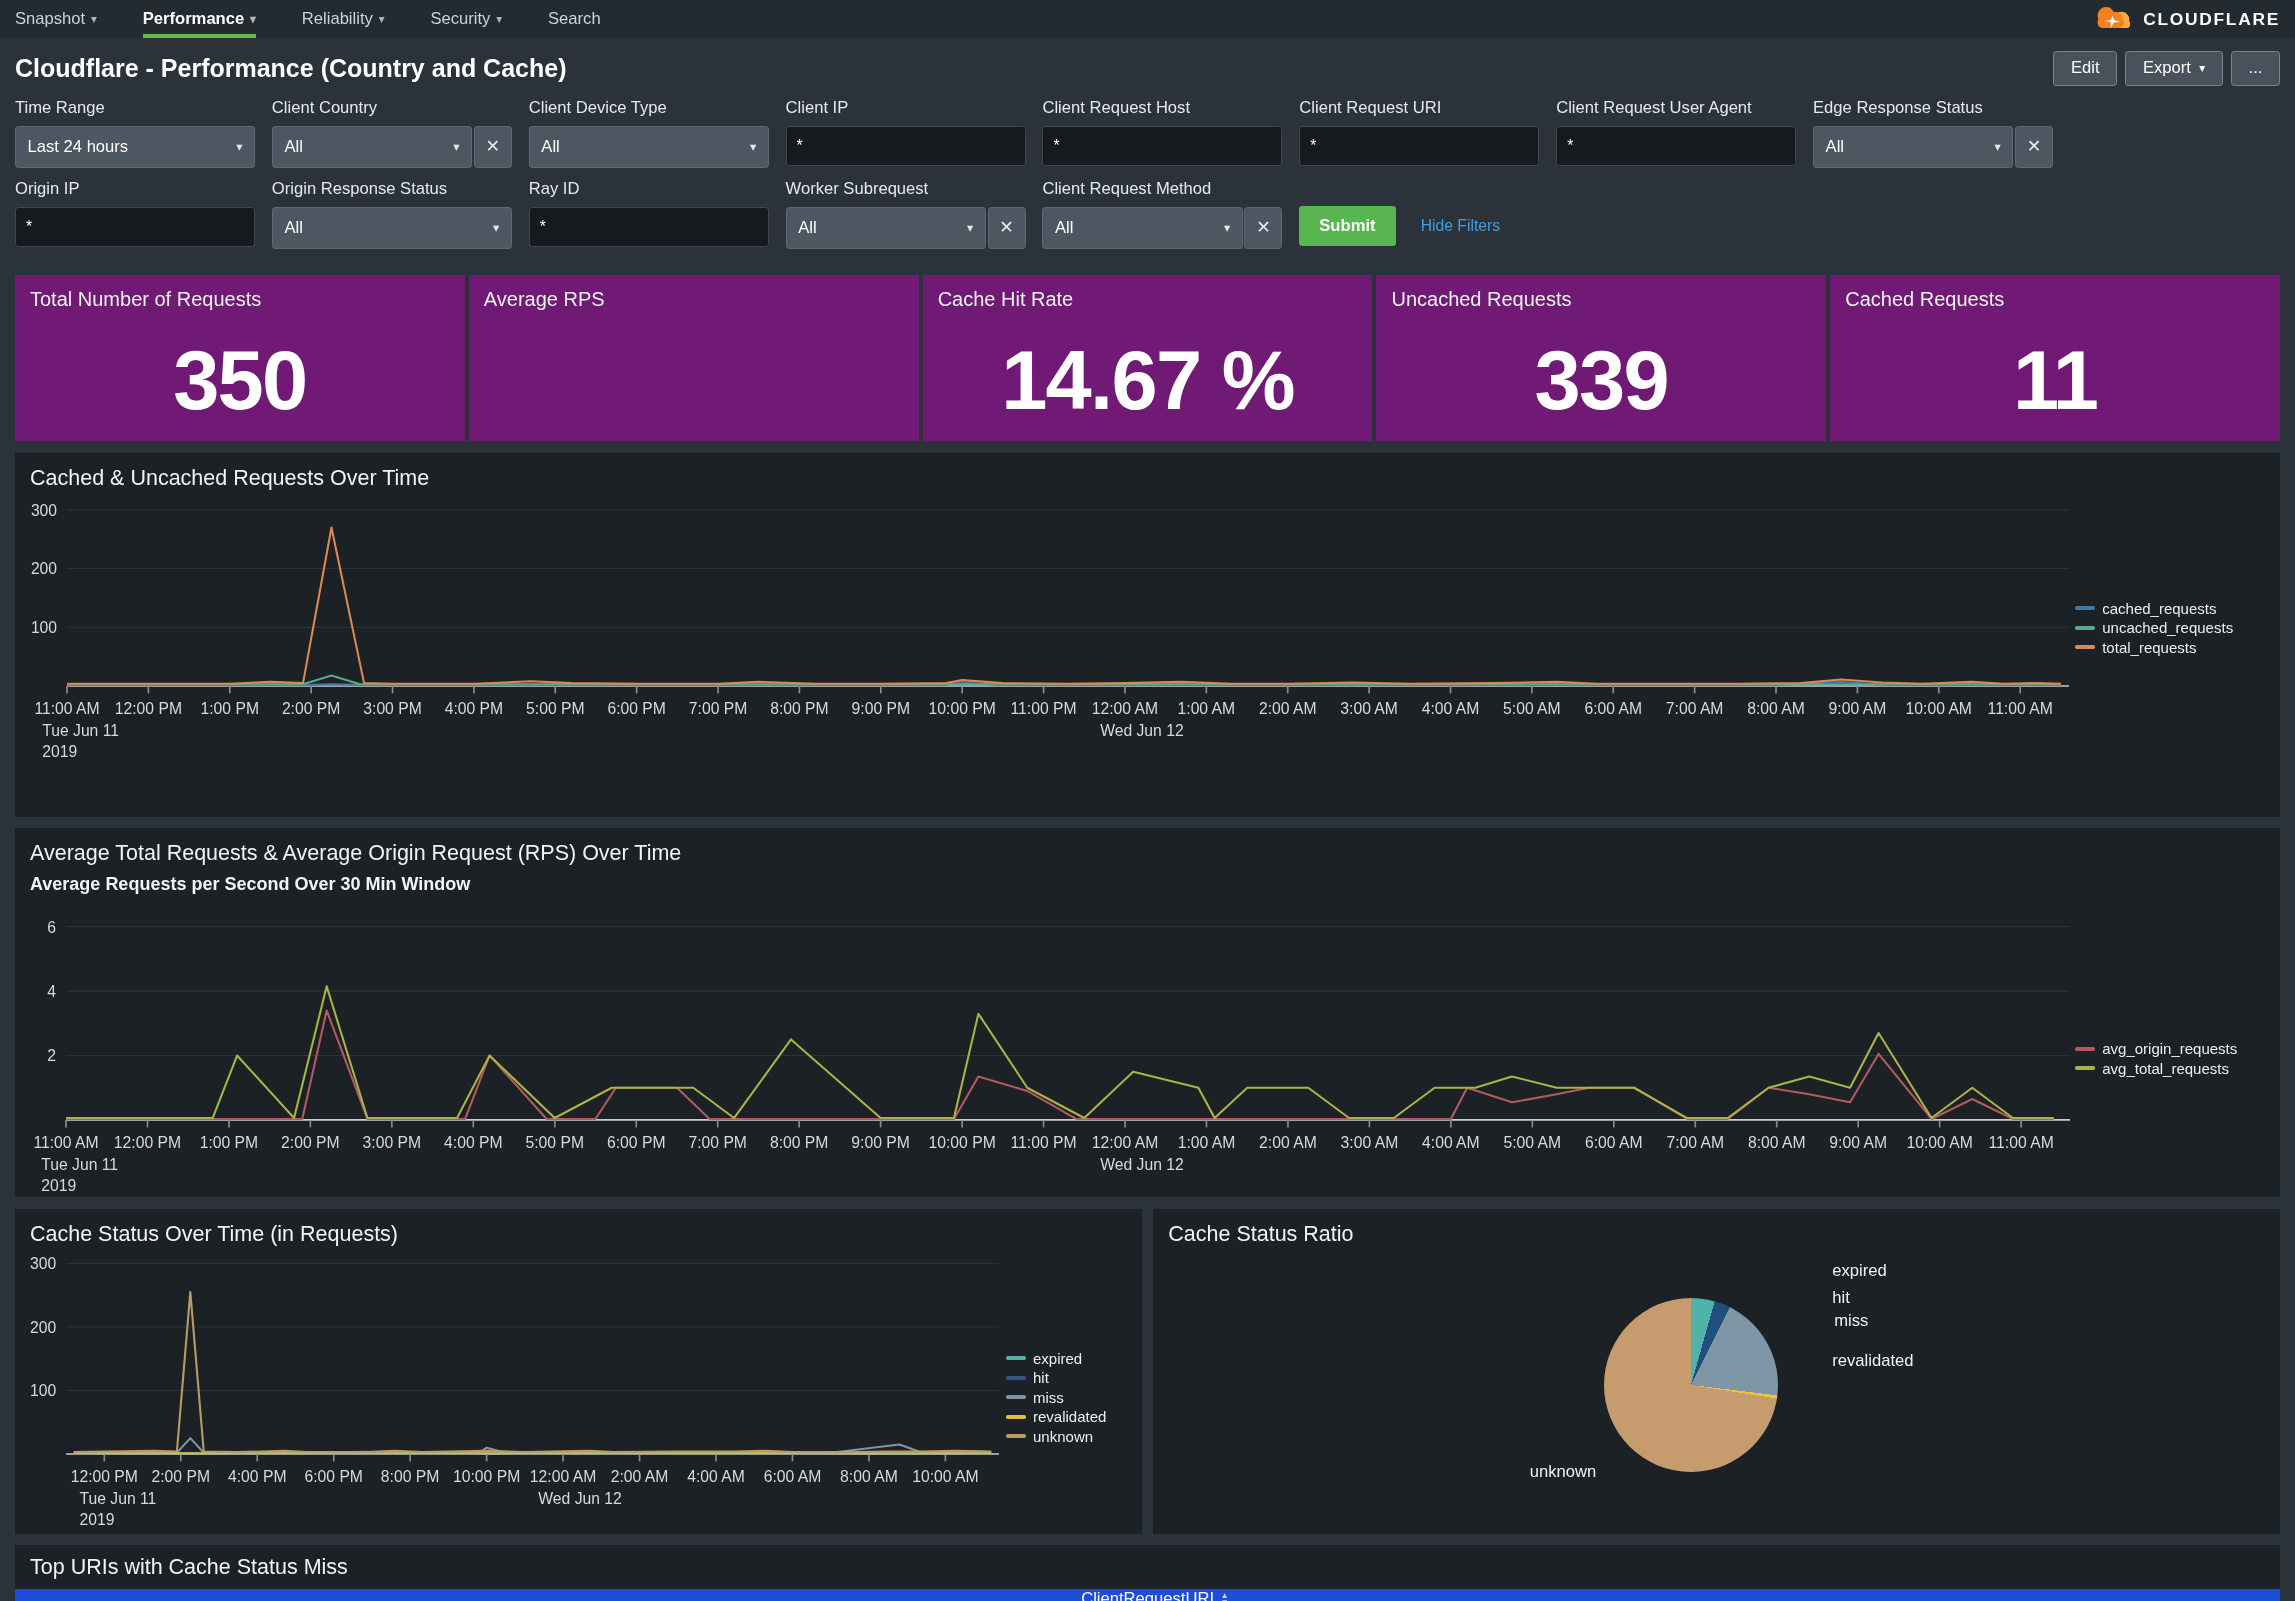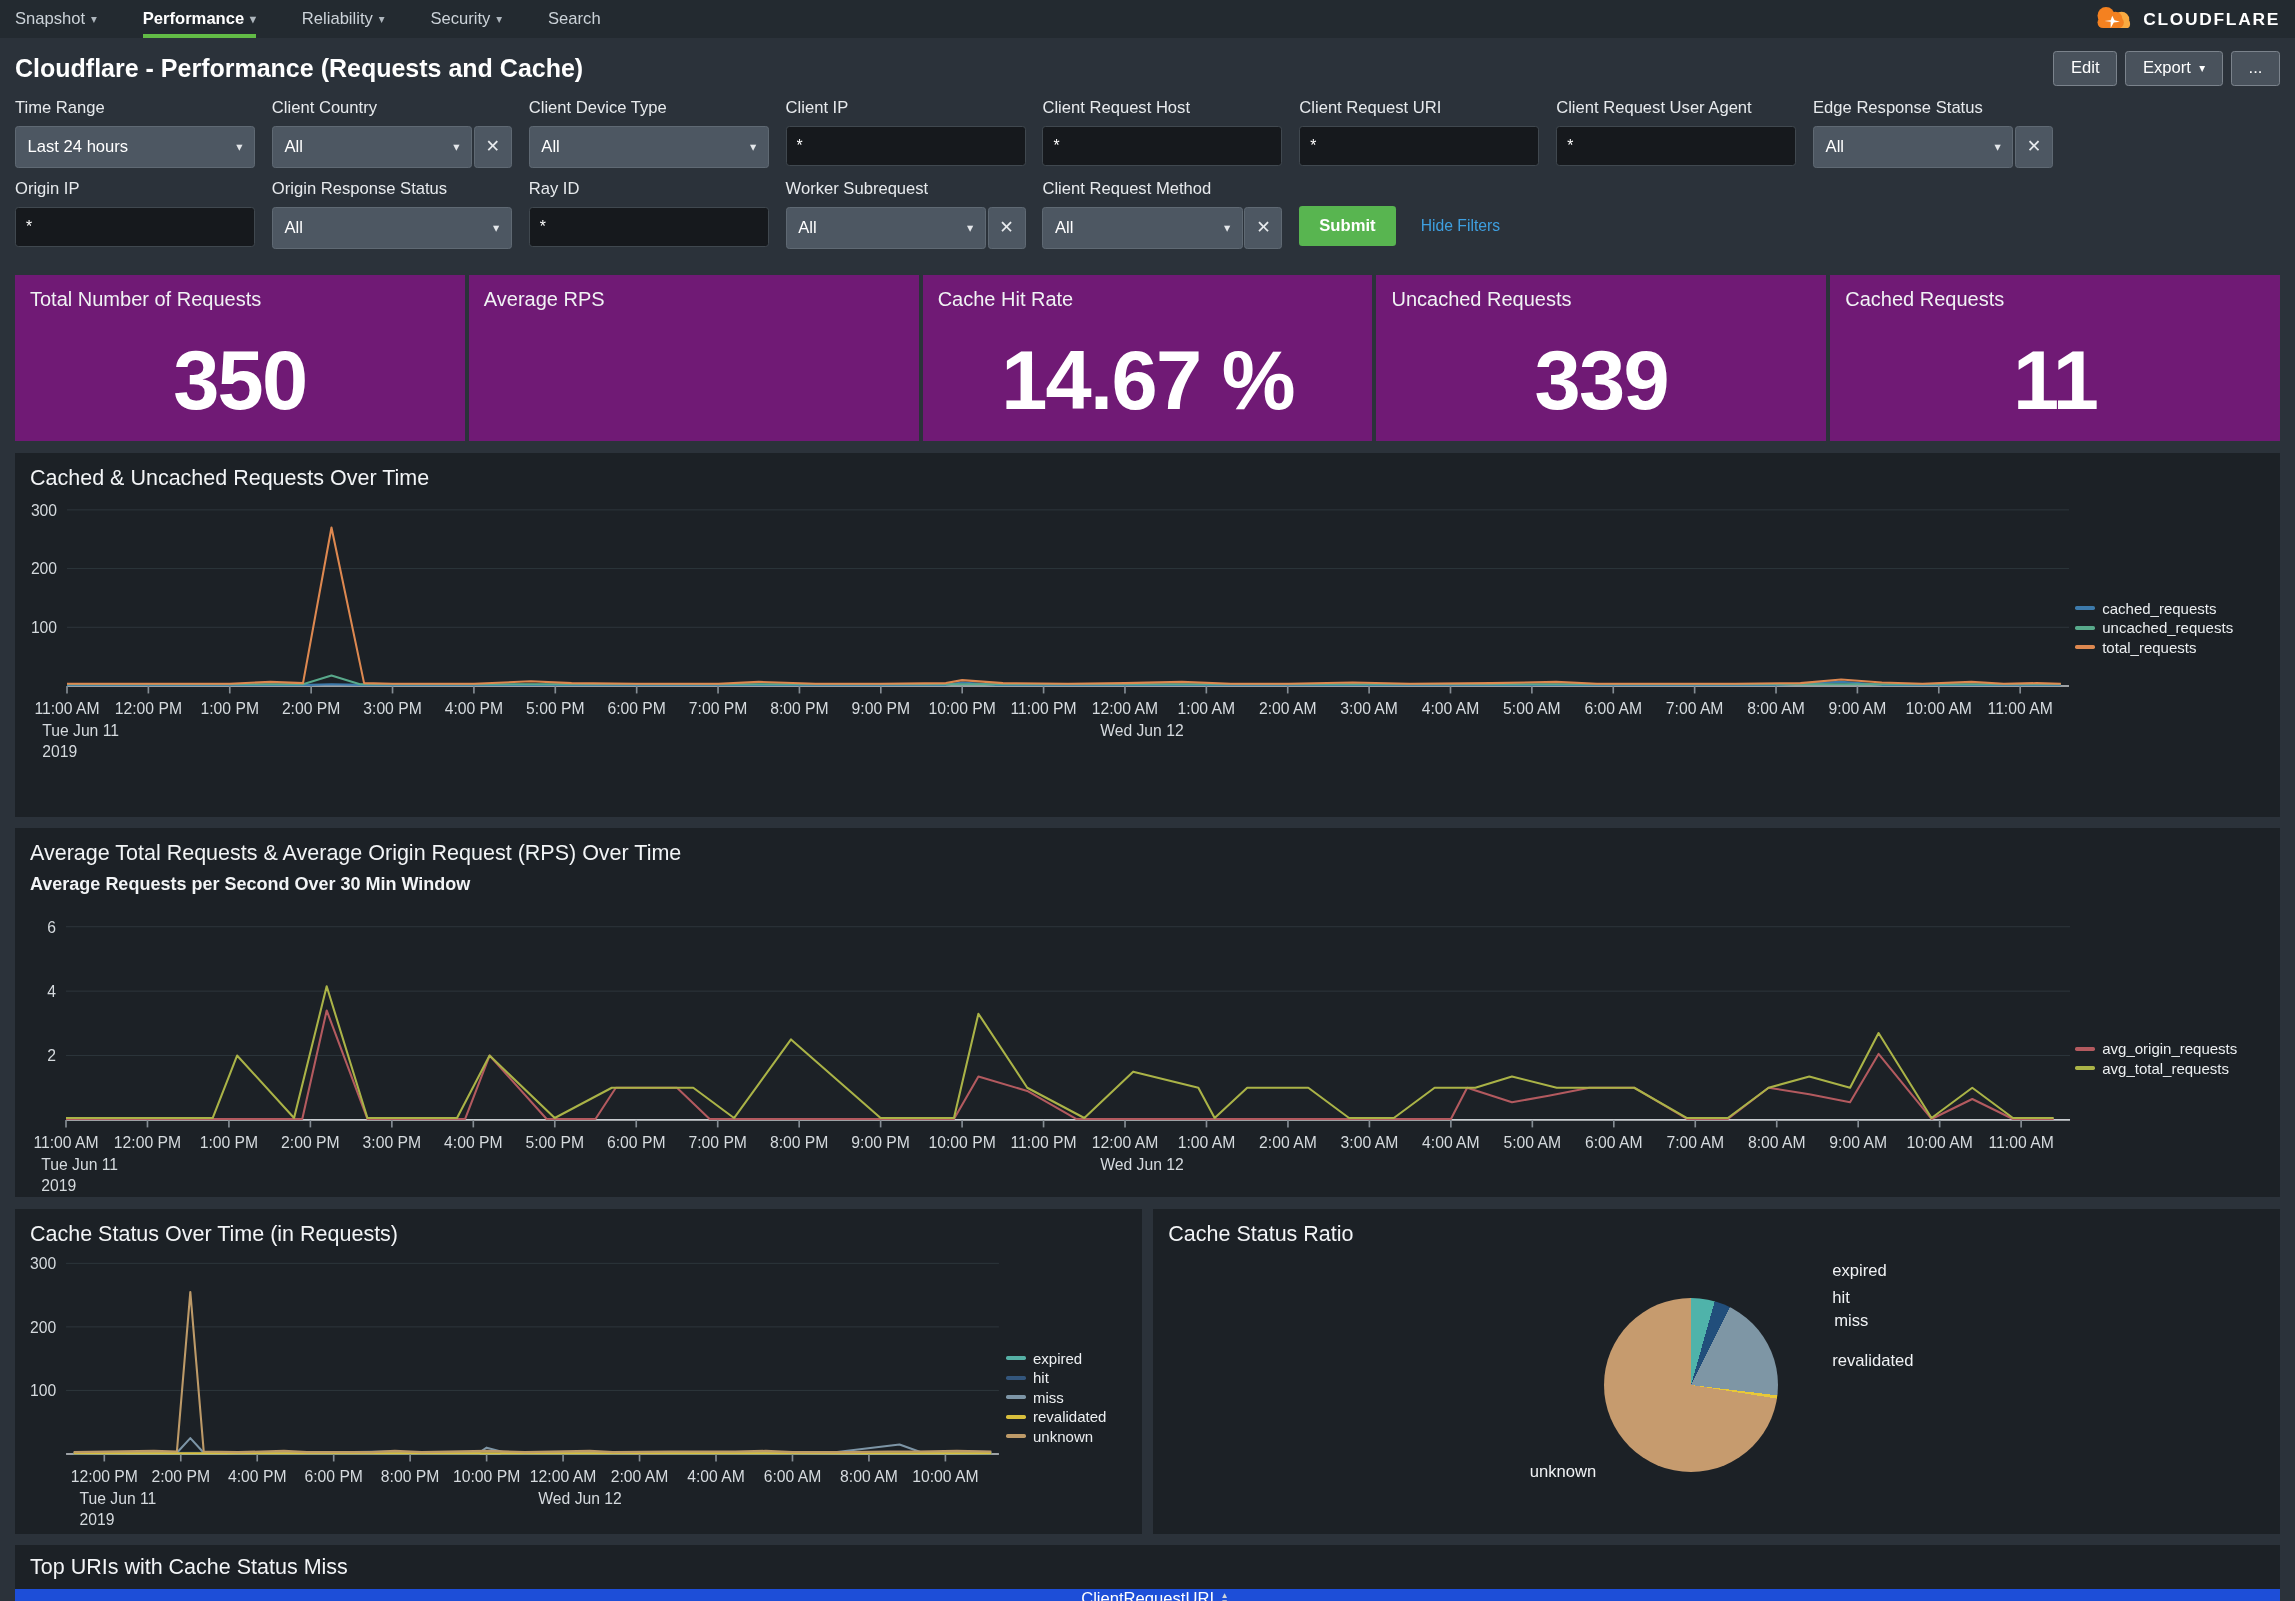--- a/index.html
+++ b/index.html
@@ -92,21 +92,21 @@
       <circle cx="21" cy="15" r="11" fill="#f48120"></circle>
         <circle cx="33" cy="19" r="9" fill="#f48120"></circle>
         <rect x="10" y="17" width="34" height="14" rx="7" fill="#f48120"></rect>
       <polygon points="29,15 32,21 39,23 31,24 27,31 27,23 19,22 27,21" fill="#ffffff"></polygon>
     </svg>
     <span class="brand-text">CLOUDFLARE</span>
   </div>
 </div>
 
 <div class="titlebar">
-  <div class="page-title">Cloudflare - Performance (Requests and Cache)</div>
+  <div class="page-title">Cloudflare - Performance (Country and Cache)</div>
   <div class="title-actions">
     <div class="btn">
         <span>Edit</span>
       </div>
     <div class="btn">
         <span>Export</span>
         <span class="caret">▾</span>
       </div>
     <div class="btn">
         <span>...</span>

